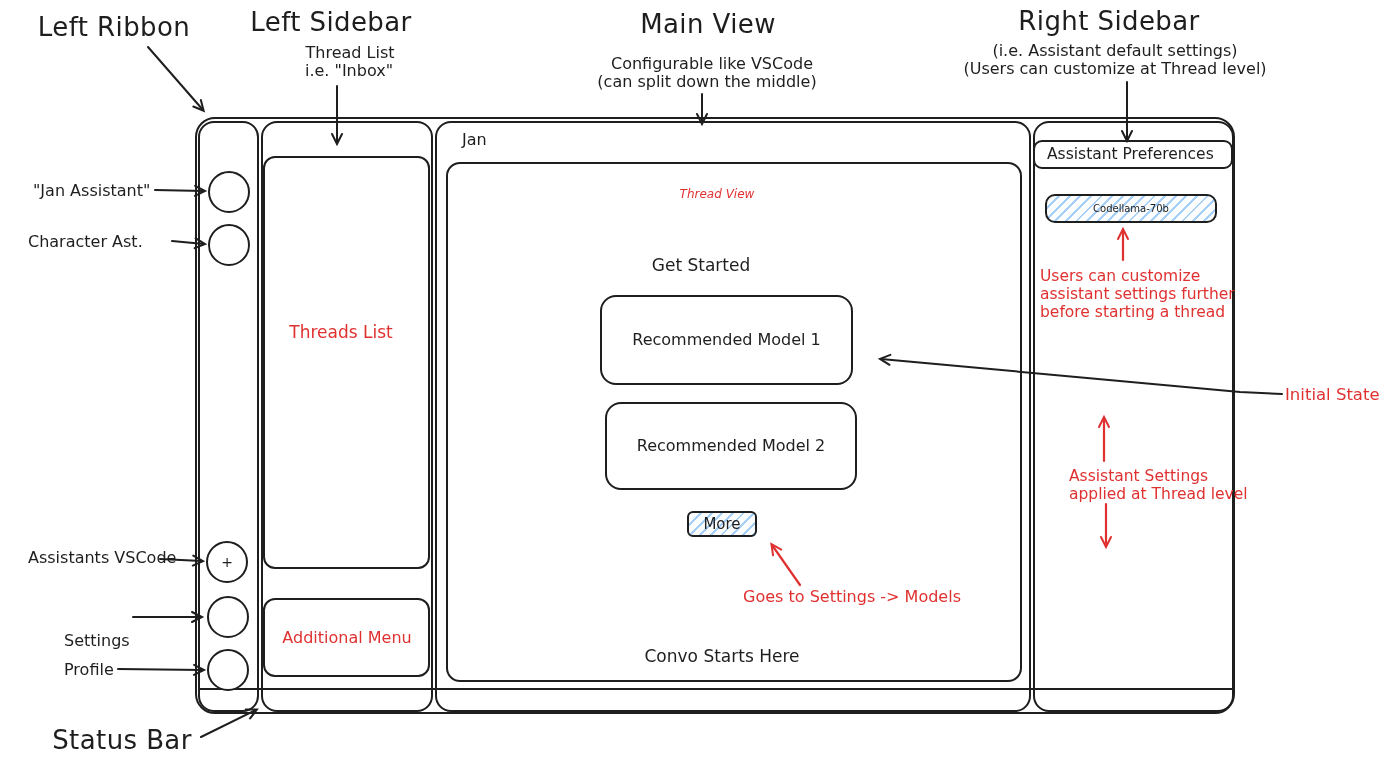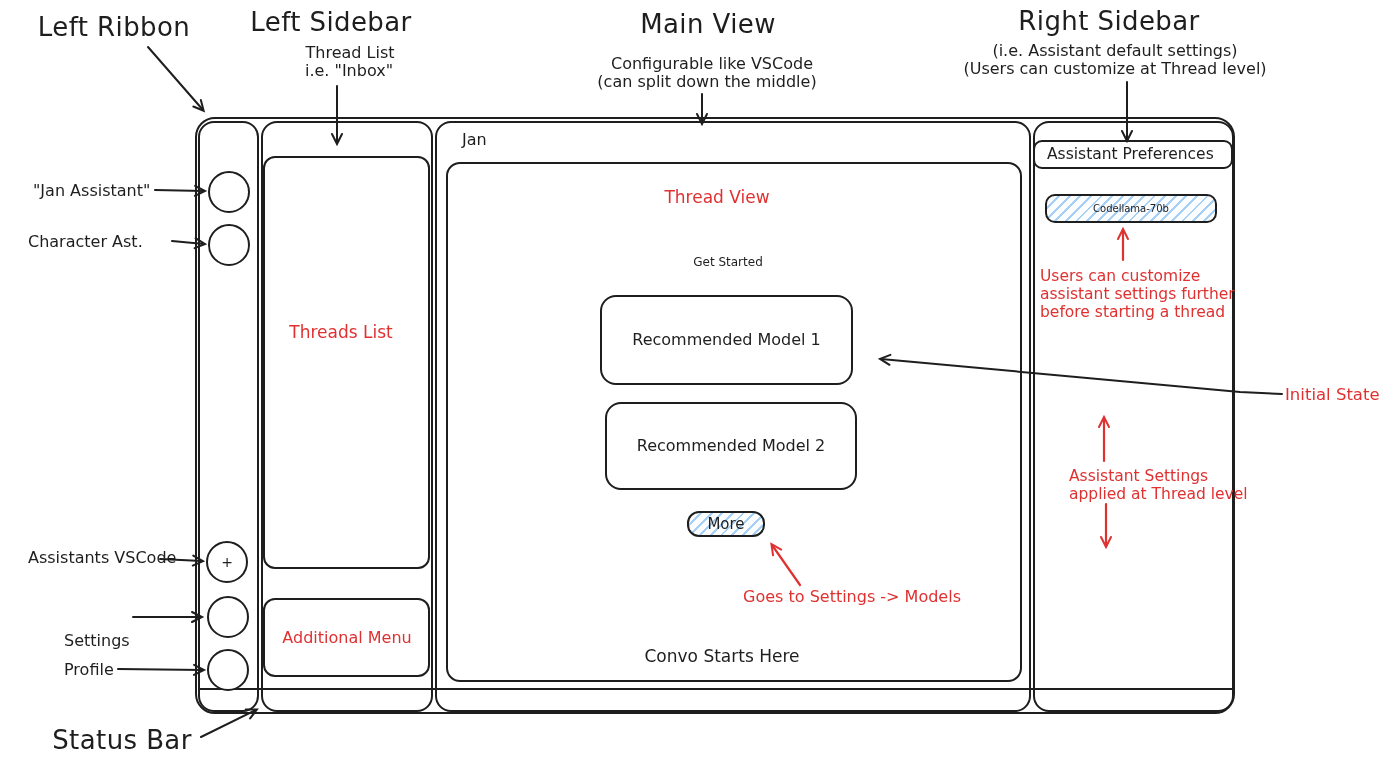--- a/index.html
+++ b/index.html
@@ -49,30 +49,30 @@
   <div class="circle" style="left:207px;top:596px;"></div>
   <div class="circle" style="left:207px;top:649px;"></div>
 
   <div class="box innerbox" style="left:263px;top:156px;width:167px;height:413px;"></div>
   <div class="abs ctr red" style="left:341px;top:322px;font-size:17px;">Threads List</div>
   <div class="box innerbox" style="left:263px;top:598px;width:167px;height:79px;"></div>
   <div class="abs ctr red ui" style="left:347px;top:629px;">Additional Menu</div>
 
   <div class="abs ui nowrap" style="left:462px;top:131px;">Jan</div>
   <div class="box" style="left:446px;top:162px;width:576px;height:520px;border-radius:14px;"></div>
-  <div class="abs ctr red" style="left:717px;top:187px;font-size:17px;">Thread View</div>
-  <div class="abs ctr" style="left:728px;top:255px;font-size:12px;">Get Started</div>
+  <div class="abs ctr red" style="left:717px;top:187px;font-size:12px;font-style:italic;">Thread View</div>
+  <div class="abs ctr" style="left:701px;top:255px;font-size:17px;">Get Started</div>
 
   <div class="box btn" style="left:600px;top:295px;width:253px;height:90px;border-radius:16px;">
     <span class="ui">Recommended Model 1</span>
   </div>
   <div class="box btn" style="left:605px;top:402px;width:252px;height:88px;border-radius:16px;">
     <span class="ui">Recommended Model 2</span>
   </div>
-  <div class="box btn hatch" style="left:687px;top:511px;width:78px;height:26px;border-radius:12px;">
+  <div class="box btn hatch" style="left:687px;top:511px;width:70px;height:26px;border-radius:6px;">
     <span style="font-size:15px;">More</span>
   </div>
 
   <div class="abs ctr red ui" style="left:852px;top:588px;">Goes to Settings -&gt; Models</div>
   <div class="abs ctr" style="left:722px;top:646px;font-size:17px;">Convo Starts Here</div>
 
   <div class="box" style="left:1033px;top:140px;width:200px;height:29px;border-radius:9px;"></div>
   <div class="abs nowrap" style="left:1047px;top:145px;font-size:15.5px;">Assistant Preferences</div>
   <div class="box btn hatch" style="left:1045px;top:194px;width:172px;height:29px;border-radius:10px;">
     <span style="font-size:10px;">Codellama-70b</span>

